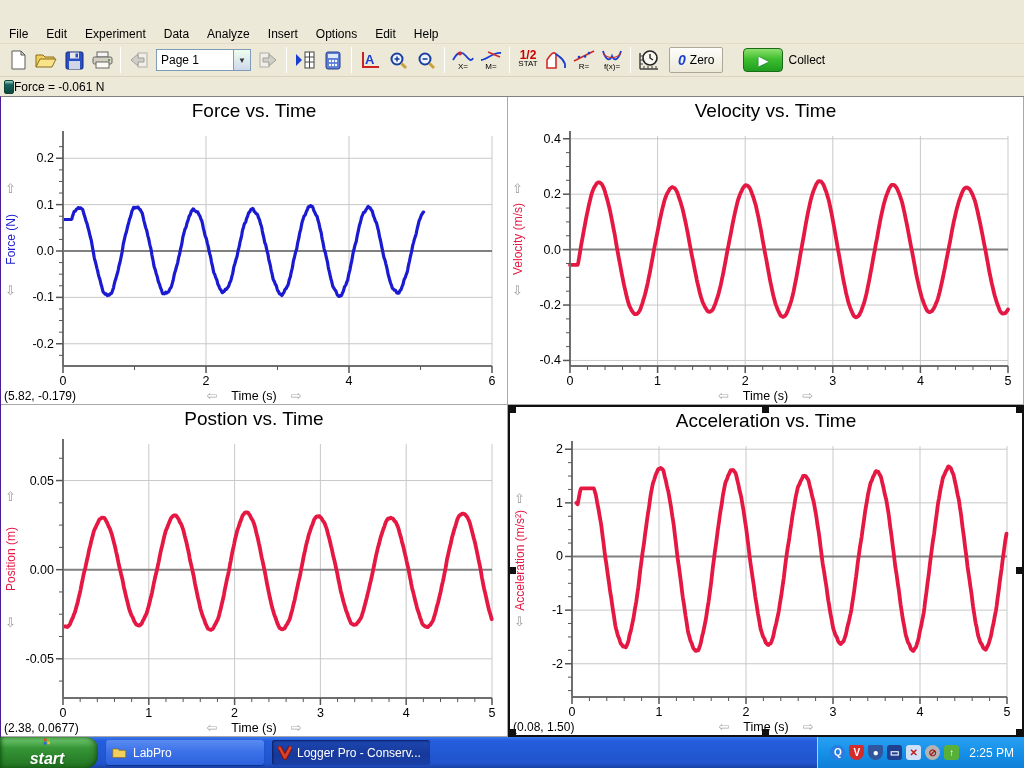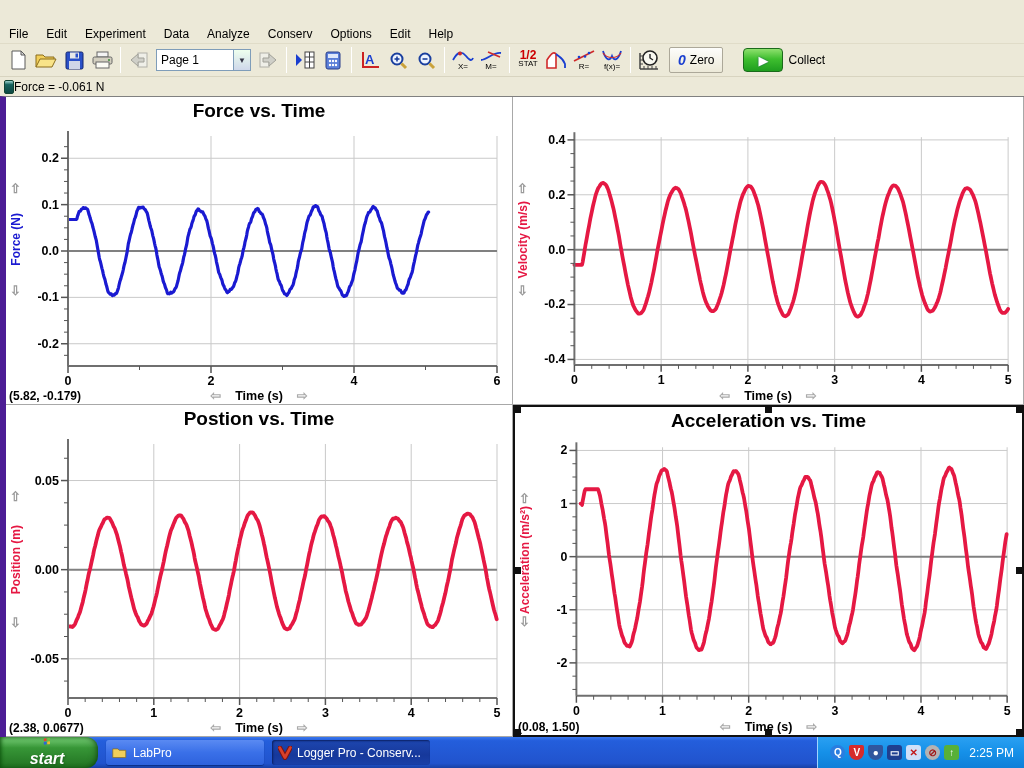--- a/index.html
+++ b/index.html
@@ -50,22 +50,22 @@
   #collect-btn .clabel { font-size:12px; }
 
   
   #sensorbar { position:absolute; top:77px; left:0; right:0; height:19px; background:#ece9d8;
     display:flex; align-items:center; font-size:12px; padding-left:4px; }
   .sensor-ico { width:10px; height:14px; background:linear-gradient(180deg,#9fd4cf 0%,#17635e 30%,#0d4742 100%);
     border:1px solid #143; border-radius:2px; }
 
   
   #workspace { position:absolute; top:96px; left:0; right:0; bottom:31px; background:#d946ef;
-    border-top:1px solid #808080; border-left:6px solid #4c1d95;
-    display:grid; grid-template-columns:507px 1fr; grid-template-rows:308px 1fr;font-weight:bold; }
+    border-top:1px solid #808080; border-left:1px solid #4c1d95;
+    display:grid; grid-template-columns:507px 1fr; grid-template-rows:308px 1fr; }
   .panel { position:relative; background:#fff; border-right:1px solid #a8a8a8; border-bottom:1px solid #a8a8a8; overflow:hidden; }
   .panel.sel { border:2px solid #101010; }
   .gtitle { height:26px; text-align:center; font-size:19px; padding-top:3px; color:#000; }
   .plotwrap { position:absolute; top:26px; left:0; right:1px; bottom:18px; }
   .plotwrap svg { width:100%; height:100%; display:block; }
   svg text { font-family:"Liberation Sans",sans-serif; }
   .ycol { position:absolute; left:1px; top:84px; bottom:106px; width:17px; display:flex; flex-direction:column;
     align-items:center; justify-content:space-between; z-index:2; }
   .yarr { color:#9a9a9a; font-size:13px; }
   .ylab { writing-mode:vertical-rl; transform:rotate(180deg); font-size:12px; white-space:nowrap; }
@@ -98,21 +98,21 @@
 
 <div id="screen">
 
 
   <div id="menubar">
     <span class="menu-item">File</span>
     <span class="menu-item">Edit</span>
     <span class="menu-item">Experiment</span>
     <span class="menu-item">Data</span>
     <span class="menu-item">Analyze</span>
-    <span class="menu-item">Conserv</span>
+    <span class="menu-item">Insert</span>
     <span class="menu-item">Options</span>
     <span class="menu-item">Edit</span>
     <span class="menu-item">Help</span>
   </div>
 
   <div id="toolbar">
     <div class="tbtn">
       <svg width="18" height="20" viewBox="0 0 18 20">
         <path d="M3 1 h9 l4 4 v14 h-13 z" fill="#fff" stroke="#5a5a5a"></path>
         <path d="M12 1 l4 4 h-4 z" fill="#d8d8d8" stroke="#5a5a5a"></path>
@@ -327,20 +327,21 @@
             <line x1="58" y1="23.66532258064518" x2="62" y2="23.66532258064518" stroke="#555" stroke-width="1"></line>
           </svg>
         </div>
       <div class="xrow">
         <span class="xarr">⇦</span><span>Time (s)</span><span class="xarr">⇨</span>
       </div>
       <div class="readout">(5.82, -0.179)</div>
     </div>
 
     <div class="panel">
+      <div class="gtitle">Velocity vs. Time</div>
       <div class="ycol">
         <span class="yarr">⇧</span>
         <span class="ylab c1">Velocity (m/s)</span>
         <span class="yarr">⇩</span>
       </div>
       <div class="plotwrap">
           <svg viewBox="0 0 514 263">
             <line x1="149.60000000000002" y1="13" x2="149.60000000000002" y2="243" stroke="#c9c9c9" stroke-width="1"></line>
             <line x1="237.20000000000002" y1="13" x2="237.20000000000002" y2="243" stroke="#c9c9c9" stroke-width="1"></line>
             <line x1="324.8" y1="13" x2="324.8" y2="243" stroke="#c9c9c9" stroke-width="1"></line>

